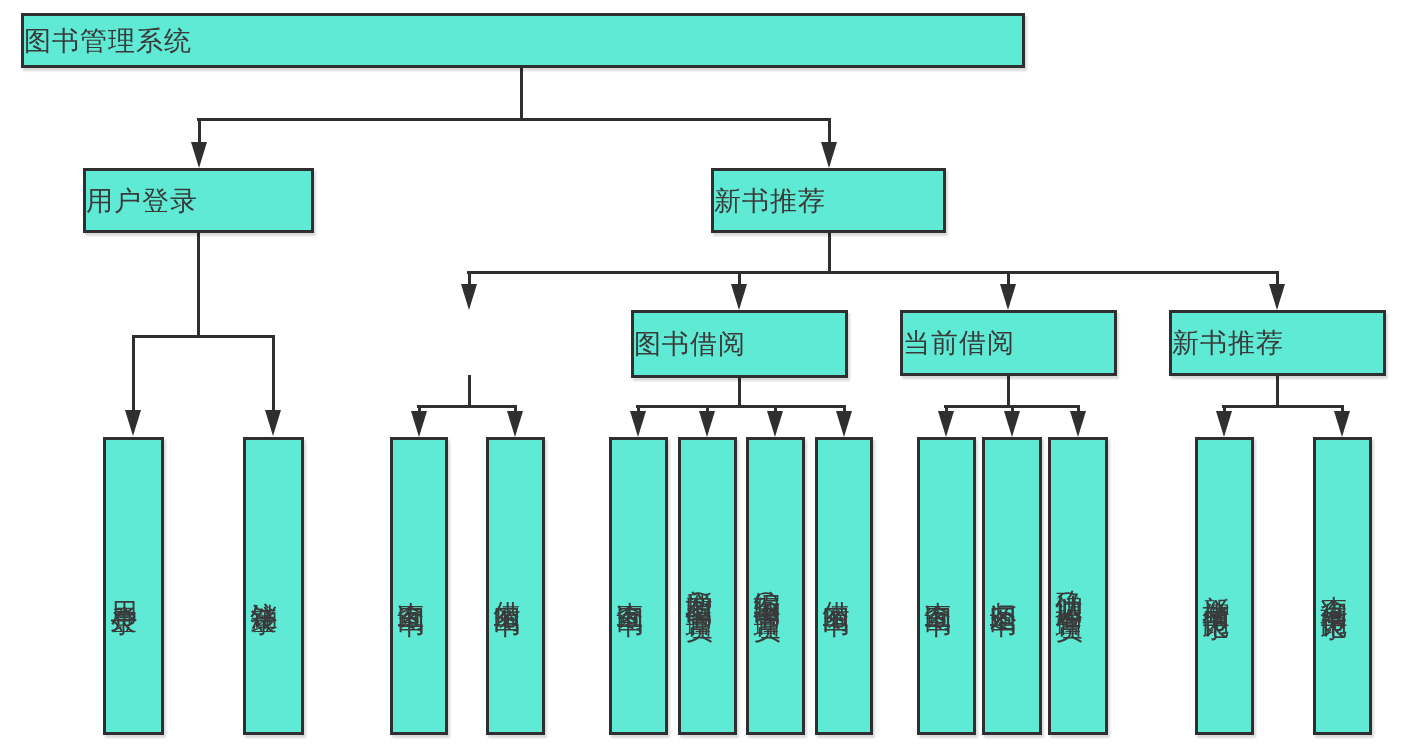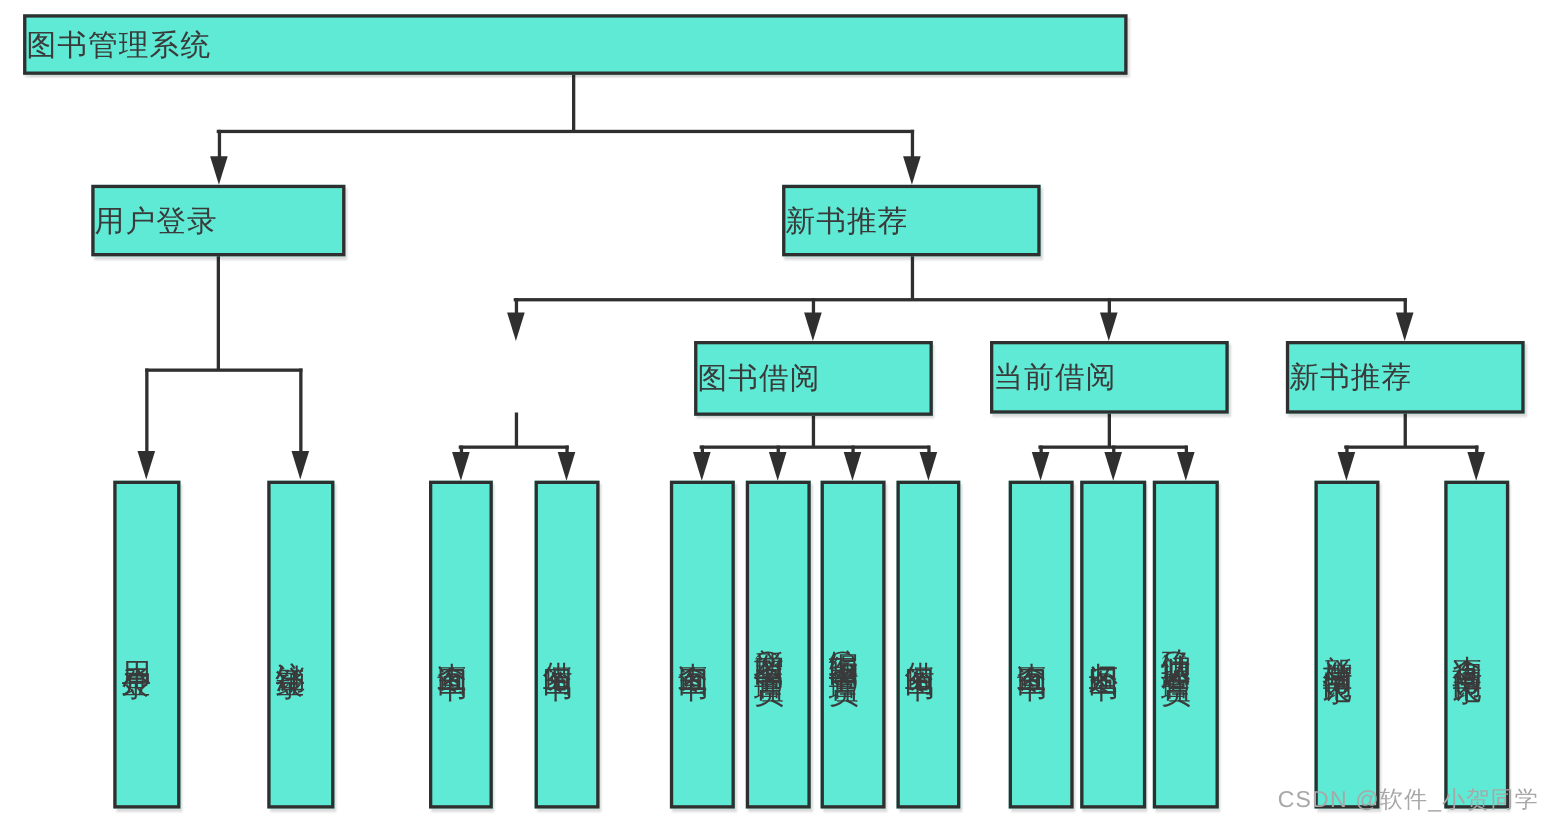--- a/index.html
+++ b/index.html
@@ -174,15 +174,14 @@
     <span class="long">确认归还（管理员）</span>
   </div>
 
   <div class="node leaf" style="left:1195px;top:437px;width:59px;height:298px;">
     <span class="long">新增借阅记录</span>
   </div>
   <div class="node leaf" style="left:1313px;top:437px;width:59px;height:298px;">
     <span class="long">查询借阅记录</span>
   </div>
 
-  <div class="watermark">CSDN @软件_小贺同学</div>
 
 </div>
 
 </body></html>

